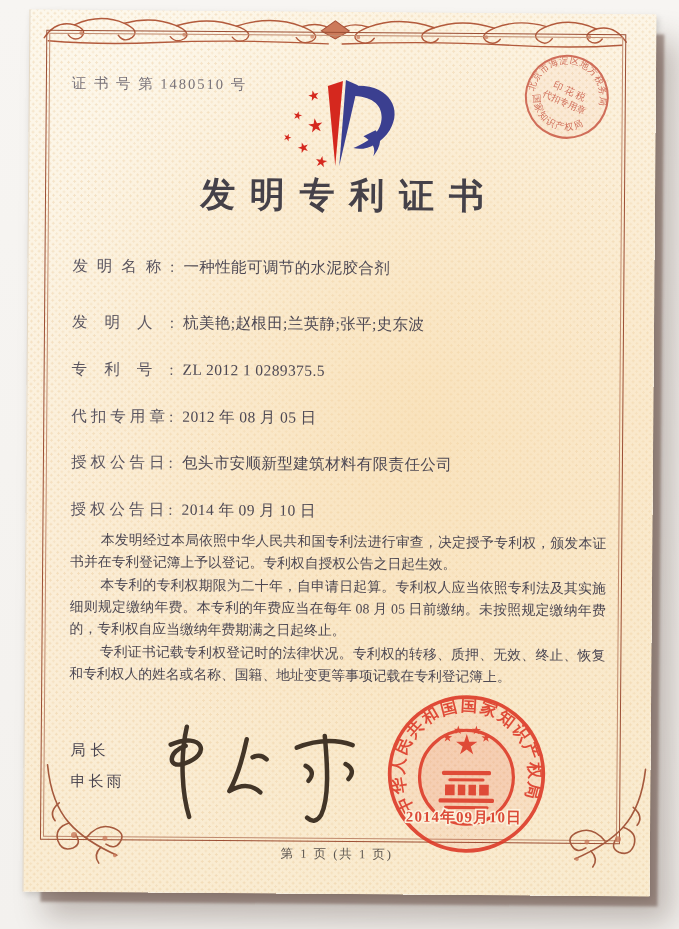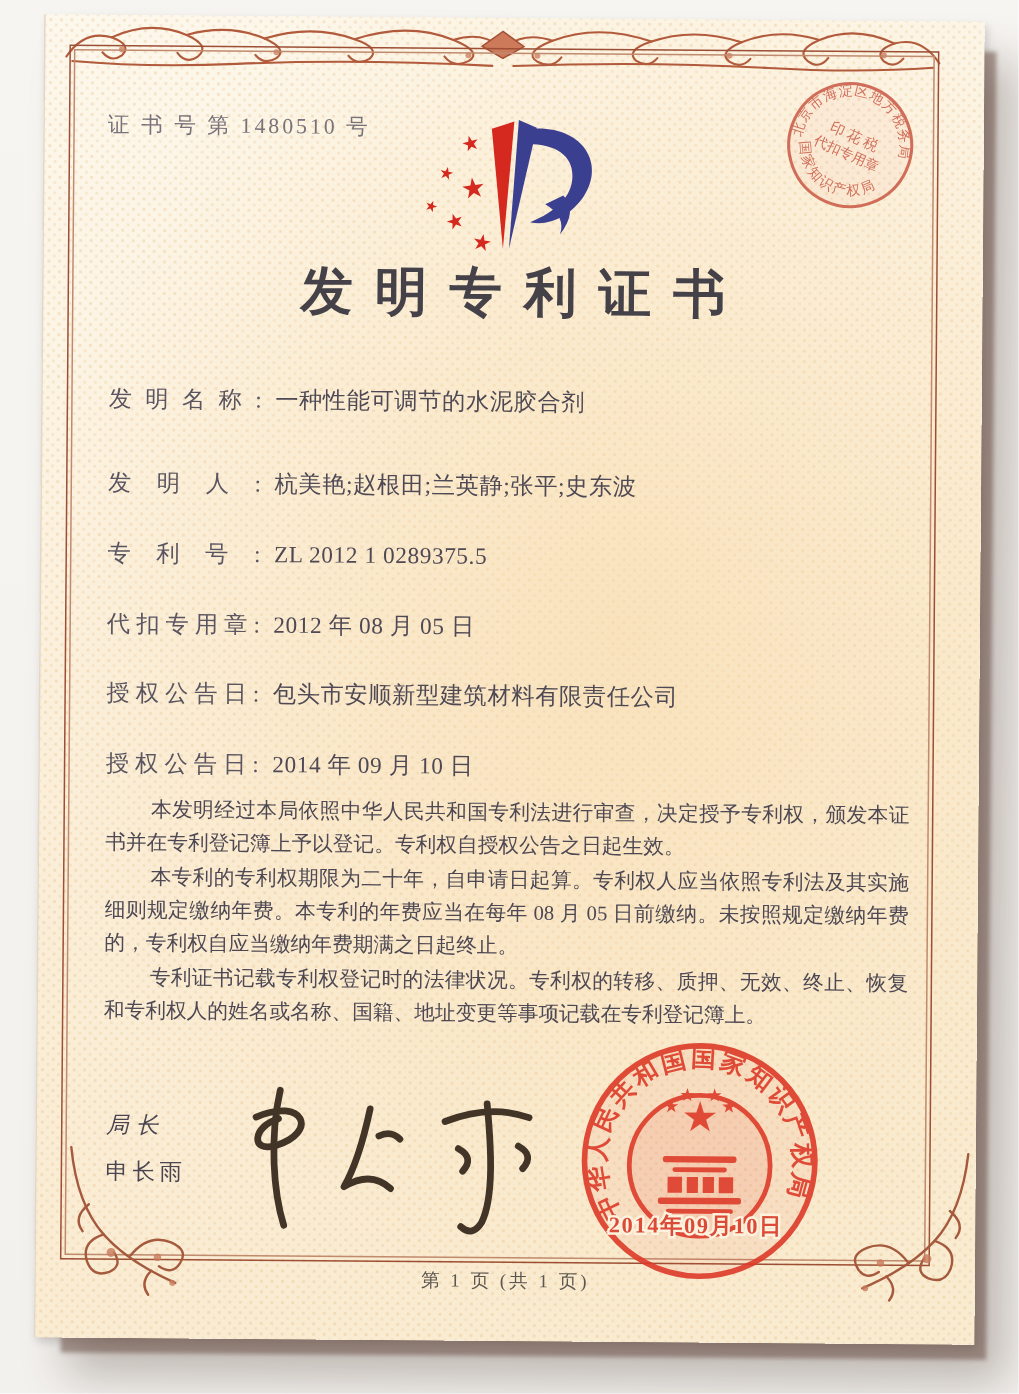--- a/index.html
+++ b/index.html
@@ -33,21 +33,21 @@
   .logo{position:absolute;left:246px;top:62px;}
   .stamp{position:absolute;left:494px;top:40px;width:86px;height:86px;opacity:.85;transform:rotate(24deg);}
   .title{position:absolute;left:0;right:0;top:160px;text-align:center;
     font-size:35px;font-weight:600;color:#454149;letter-spacing:.42em;text-indent:.42em;}
   .field{position:absolute;left:44px;font-size:15.5px;color:#55505c;white-space:nowrap;}
   .field .lab{display:inline-block;width:102px;text-align:justify;text-align-last:justify;color:#5a5560;}
   .field .val{margin-left:9px;color:#4e4954;letter-spacing:.4px;}
   .f0{top:246px}.f1{top:302px}.f2{top:349px}.f3{top:396px}.f4{top:442px}.f5{top:489px}
   .paras{position:absolute;left:44px;right:46px;top:519px;font-size:13.8px;line-height:1.62;color:#4d4853;text-align:justify;}
   .paras p{margin:0;text-indent:2.2em;}
-  .sig-title{position:absolute;left:46px;top:731px;font-size:15px;letter-spacing:5px;color:#4a4550;font-style:italic;}
+  .sig-title{position:absolute;left:46px;top:731px;font-size:15px;letter-spacing:5px;color:#4a4550;}
   .sig-name{position:absolute;left:46px;top:762px;font-size:15px;letter-spacing:3px;color:#4a4550;}
   .sig-script{position:absolute;left:124px;top:700px;width:230px;height:112px;}
   .seal{position:absolute;left:362px;top:681px;width:160px;height:160px;opacity:.9;}
   .footer{position:absolute;left:0;right:0;top:834px;text-align:center;font-size:12.5px;letter-spacing:2px;color:#5c5650;}
   svg{display:block;overflow:visible;}
 </style>
 </head>
 <body>
 
 <div class="paper">

